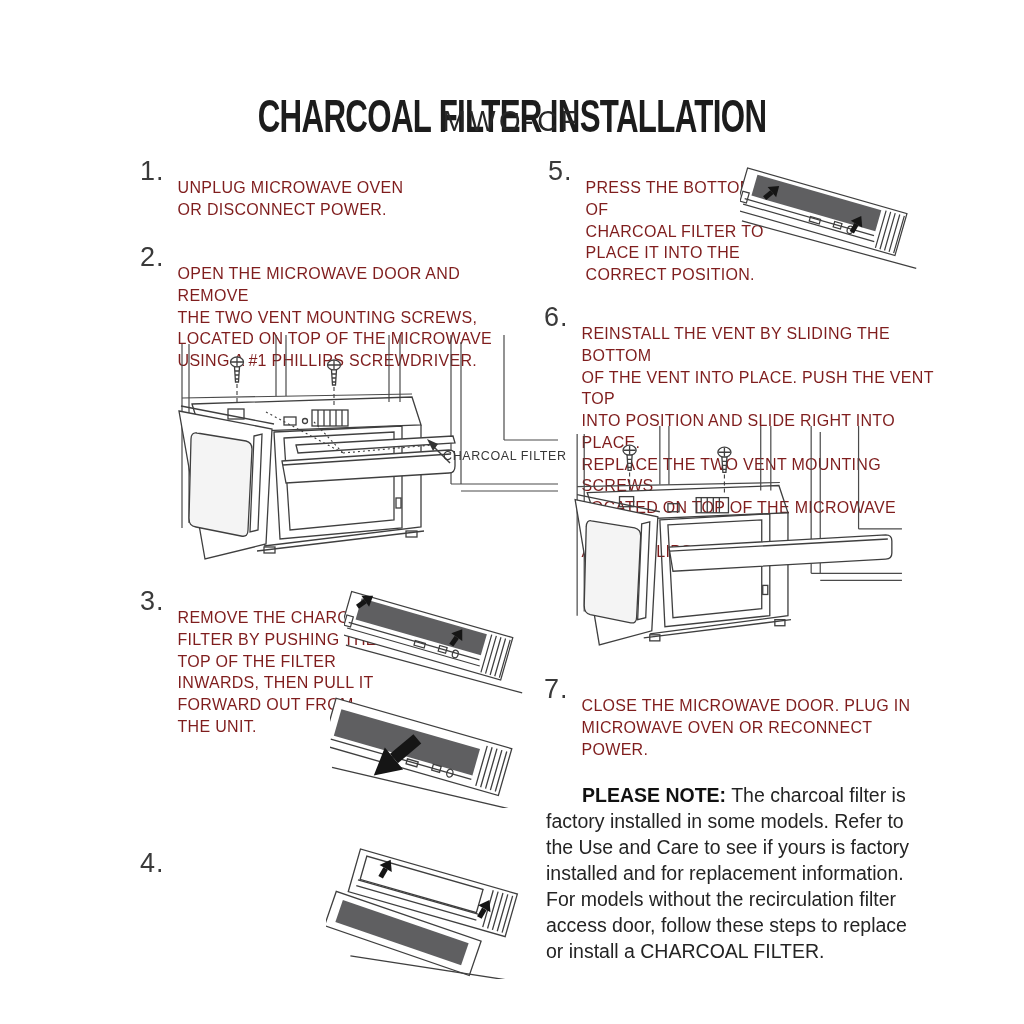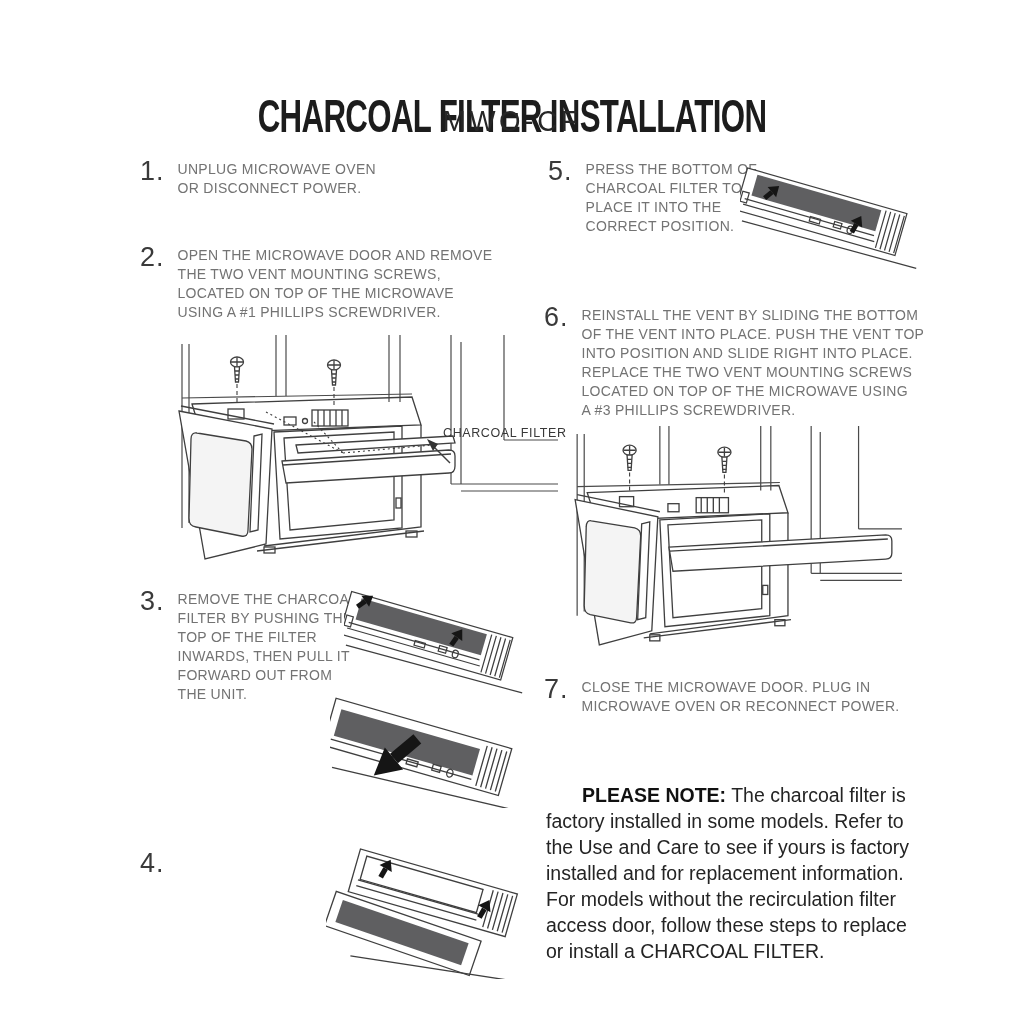--- a/index.html
+++ b/index.html
@@ -18,33 +18,34 @@
     font-size:30px;font-weight:400;color:#262626;letter-spacing:4px;
     transform:scaleX(0.92);transform-origin:50% 50%;
   }
   
   .step{position:absolute;display:flex;align-items:flex-start;gap:13px;}
   .step-num{
     font-size:27px;color:#3a3a3a;line-height:1;margin-top:-2px;
     letter-spacing:1px;flex:0 0 auto;
   }
   .step-text{
-    font-size:14px;line-height:1.36;letter-spacing:0.3px;color:#737373;
+    font-size:16px;line-height:1.36;letter-spacing:0.3px;color:#7f1d1d;
     white-space:pre-line;
+    margin-top:17px;
   }
   
   .note{
     position:absolute;left:546px;top:783px;width:396px;
     font-size:19.5px;line-height:1.33;color:#242424;white-space:pre-line;
   }
   .note b{font-weight:700;color:#111;margin-left:36px;}
   
   .illus{position:absolute;}
   .filter-label{
-    position:absolute;left:443px;top:426px;
+    position:absolute;left:443px;top:449px;
     font-size:12.5px;letter-spacing:0.6px;color:#383838;white-space:nowrap;
   }
   svg .ln{stroke:#3f3f3f;stroke-width:1.3;fill:none;}
   svg .lnf{stroke:#3f3f3f;stroke-width:1.3;fill:#ffffff;}
   svg .cab{stroke:#4a4a4a;stroke-width:1.2;fill:none;}
   svg .flt{fill:#5f5f61;stroke:none;}
   svg .arr{fill:#151515;stroke:none;}
   svg .dot{stroke:#3f3f3f;stroke-width:1.1;fill:none;stroke-dasharray:2 3;}
   svg .dsh{stroke:#3f3f3f;stroke-width:1.1;fill:none;stroke-dasharray:4 3;}
   svg .win{fill:#f4f4f4;stroke:#3f3f3f;stroke-width:1.3;}

